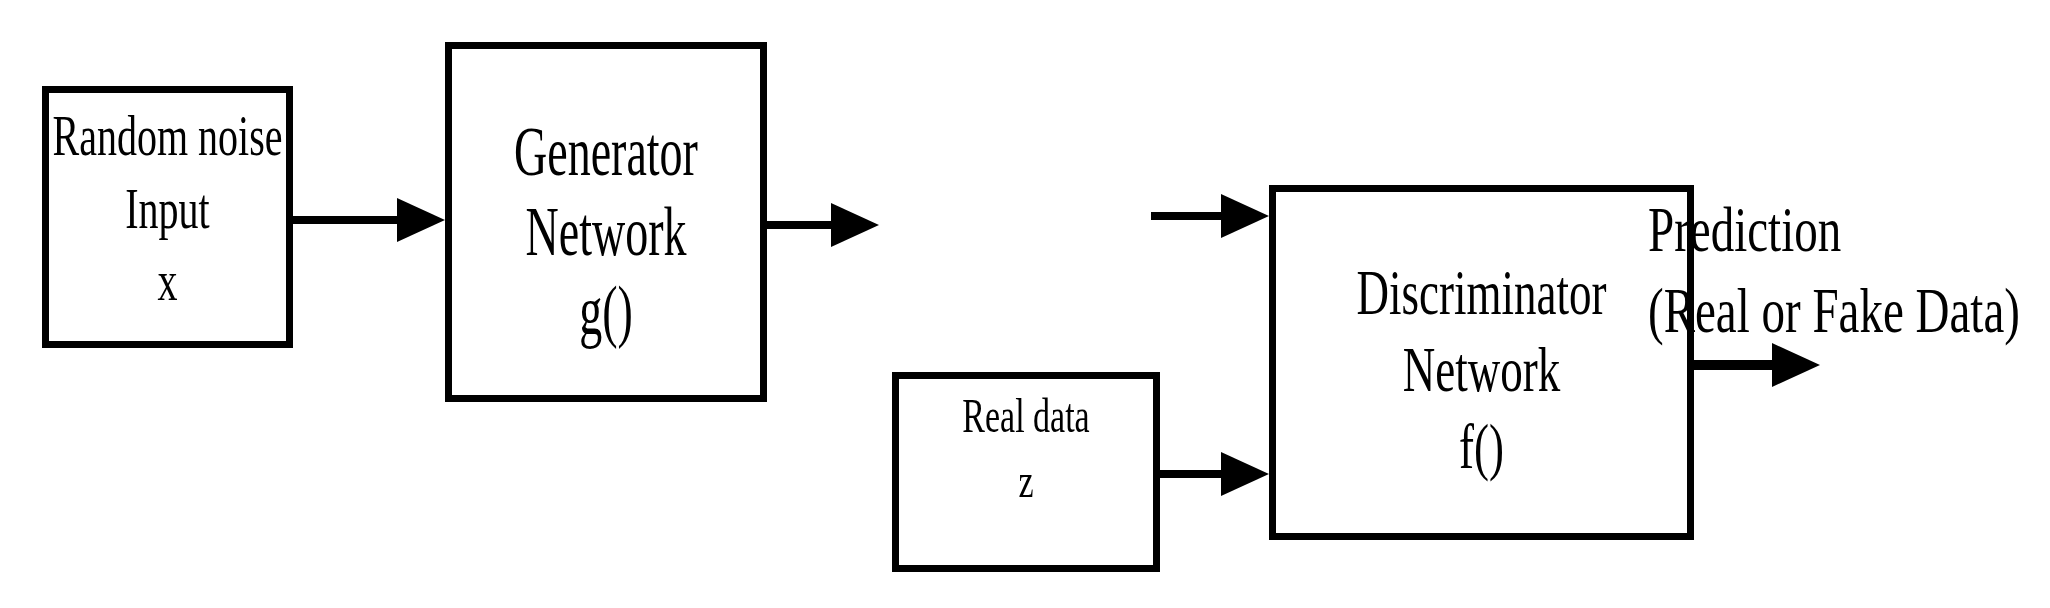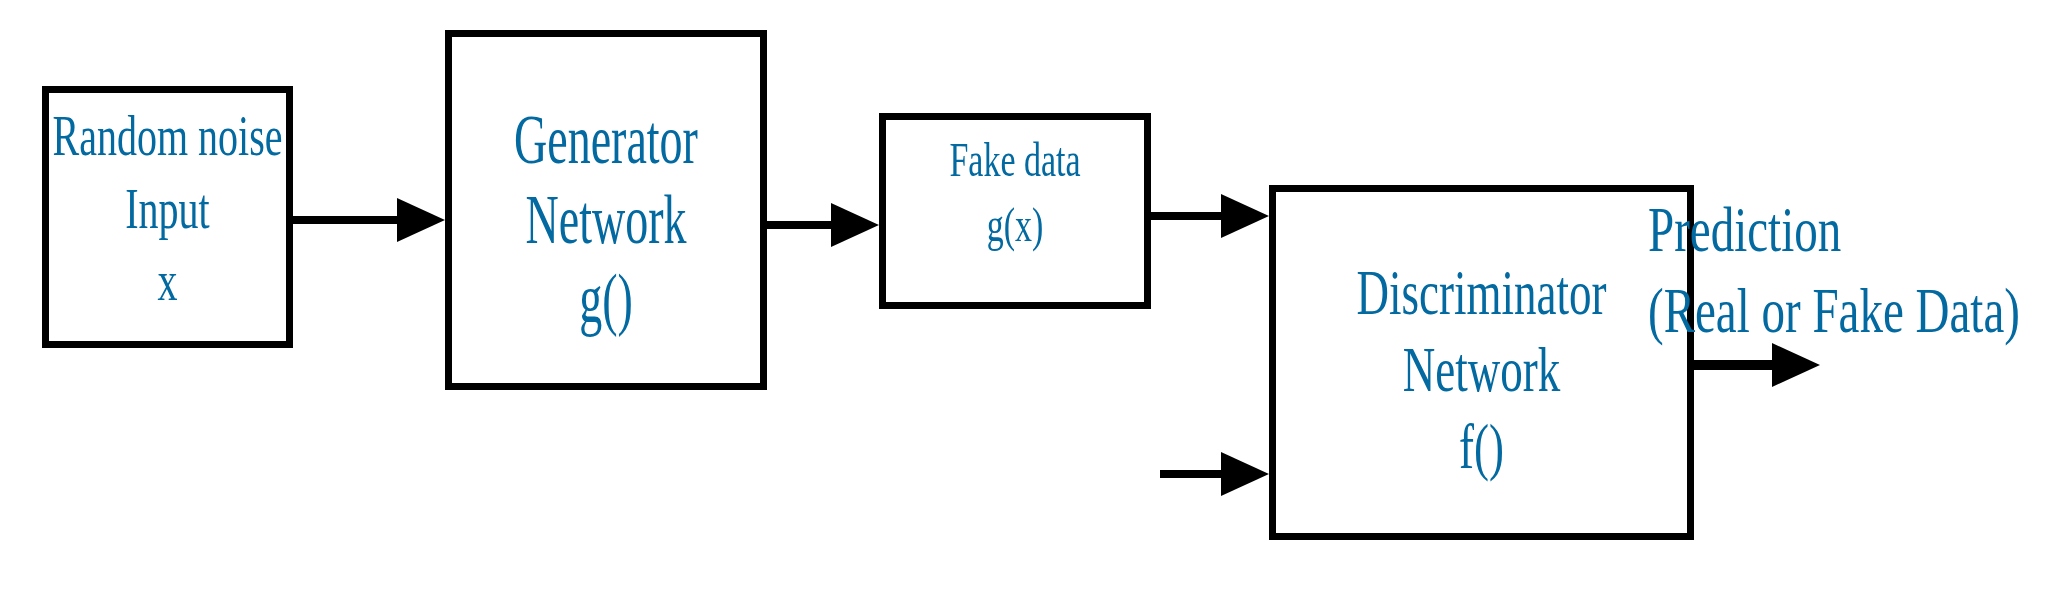--- a/index.html
+++ b/index.html
@@ -7,21 +7,21 @@
     padding: 0;
     background: #ffffff;
   }
   .canvas {
     position: relative;
     width: 2050px;
     height: 608px;
     background: #ffffff;
     overflow: hidden;
     font-family: "Liberation Serif", "DejaVu Serif", serif;
-    color: #0369a1;
+    color: #000000;
   }
   .arrows {
     position: absolute;
     left: 0;
     top: 0;
     width: 2050px;
     height: 608px;
     display: block;
   }
   .node {
@@ -39,21 +39,21 @@
     white-space: nowrap;
   }
   
   .node-random { left: 42px; top: 86px; width: 251px; height: 262px; }
   .node-random .node-text {
     font-size: 40px; line-height: 50px;
     transform: scaleY(1.45);
     top: -8px;
   }
   
-  .node-generator { left: 445px; top: 30px; width: 322px; height: 360px; }
+  .node-generator { left: 445px; top: 42px; width: 322px; height: 360px; }
   .node-generator .node-text {
     font-size: 46px; line-height: 53px;
     transform: scaleY(1.5);
     top: 9px;
   }
   
   .node-fake { left: 879px; top: 113px; width: 272px; height: 196px; }
   .node-fake .node-text {
     font-size: 34px; line-height: 46px;
     transform: scaleY(1.4);
@@ -123,27 +123,27 @@
   </div>
 
   <div class="node node-generator">
     <div class="node-text">
       <div>Generator</div>
       <div>Network</div>
       <div>g()</div>
     </div>
   </div>
 
-  <div class="node node-fake">
+
+  <div class="node node-real">
     <div class="node-text">
-      <div>Fake data</div>
-      <div>g(x)</div>
+      <div>Real data</div>
+      <div>z</div>
     </div>
   </div>
-
 
   <div class="node node-discriminator">
     <div class="node-text">
       <div>Discriminator</div>
       <div>Network</div>
       <div>f()</div>
     </div>
   </div>
 
   <div class="prediction-caption">

